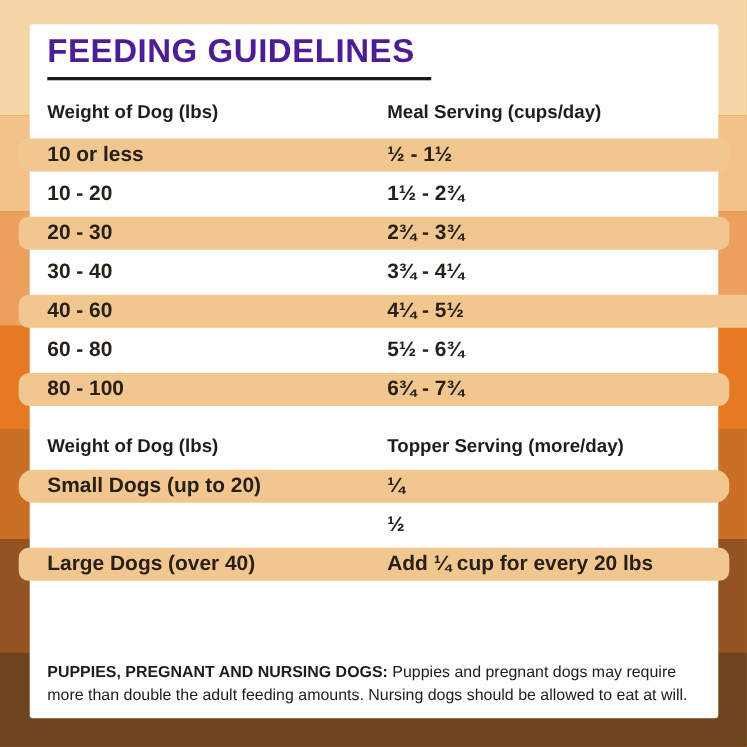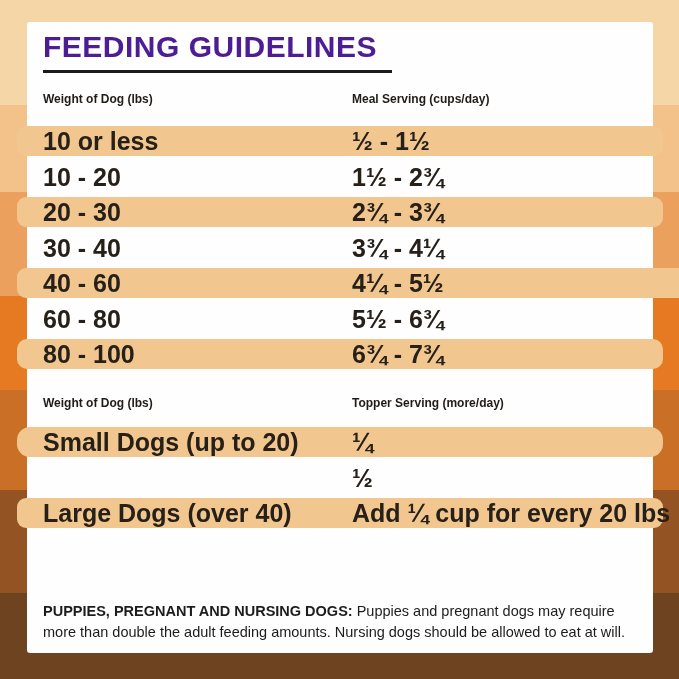--- a/index.html
+++ b/index.html
@@ -20,34 +20,34 @@
   .title{
     position:absolute;left:43px;top:30px;margin:0;
     font-size:30px;font-weight:bold;letter-spacing:.5px;color:#4c1d95;
     white-space:nowrap;
   }
   .title-underline{
     position:absolute;left:43px;top:70px;width:349px;height:3px;background:#1b1b1b;
   }
   .thead{position:absolute;left:0;width:679px;height:24px;}
   .thead .th{
-    position:absolute;font-size:12px;font-weight:bold;color:#201c18;white-space:nowrap;
+    position:absolute;font-size:17px;font-weight:bold;color:#201c18;white-space:nowrap;
   }
   .thead .col1{left:43px;}
   .thead .col2{left:352px;}
   #meal-header{top:92px;}
   #topper-header{top:396px;}
   
   .row{
     position:absolute;left:17px;width:646px;height:30px;border-radius:9px;
   }
   .row.hl{background:#f1c78f;}
   .row .cell{
     position:absolute;top:50%;transform:translateY(-50%);
-    font-size:25px;font-weight:bold;color:#262019;white-space:nowrap;
+    font-size:19px;font-weight:bold;color:#262019;white-space:nowrap;
   }
   .row .col1{left:26px;}
   .row .col2{left:335px;}
   
   .note{
     position:absolute;left:43px;width:602px;margin:0;
     font-size:14.5px;line-height:21px;color:#1c1c1c;white-space:pre-line;
   }
   #note-water{top:545px;}
   #note-puppies{top:601px;}

